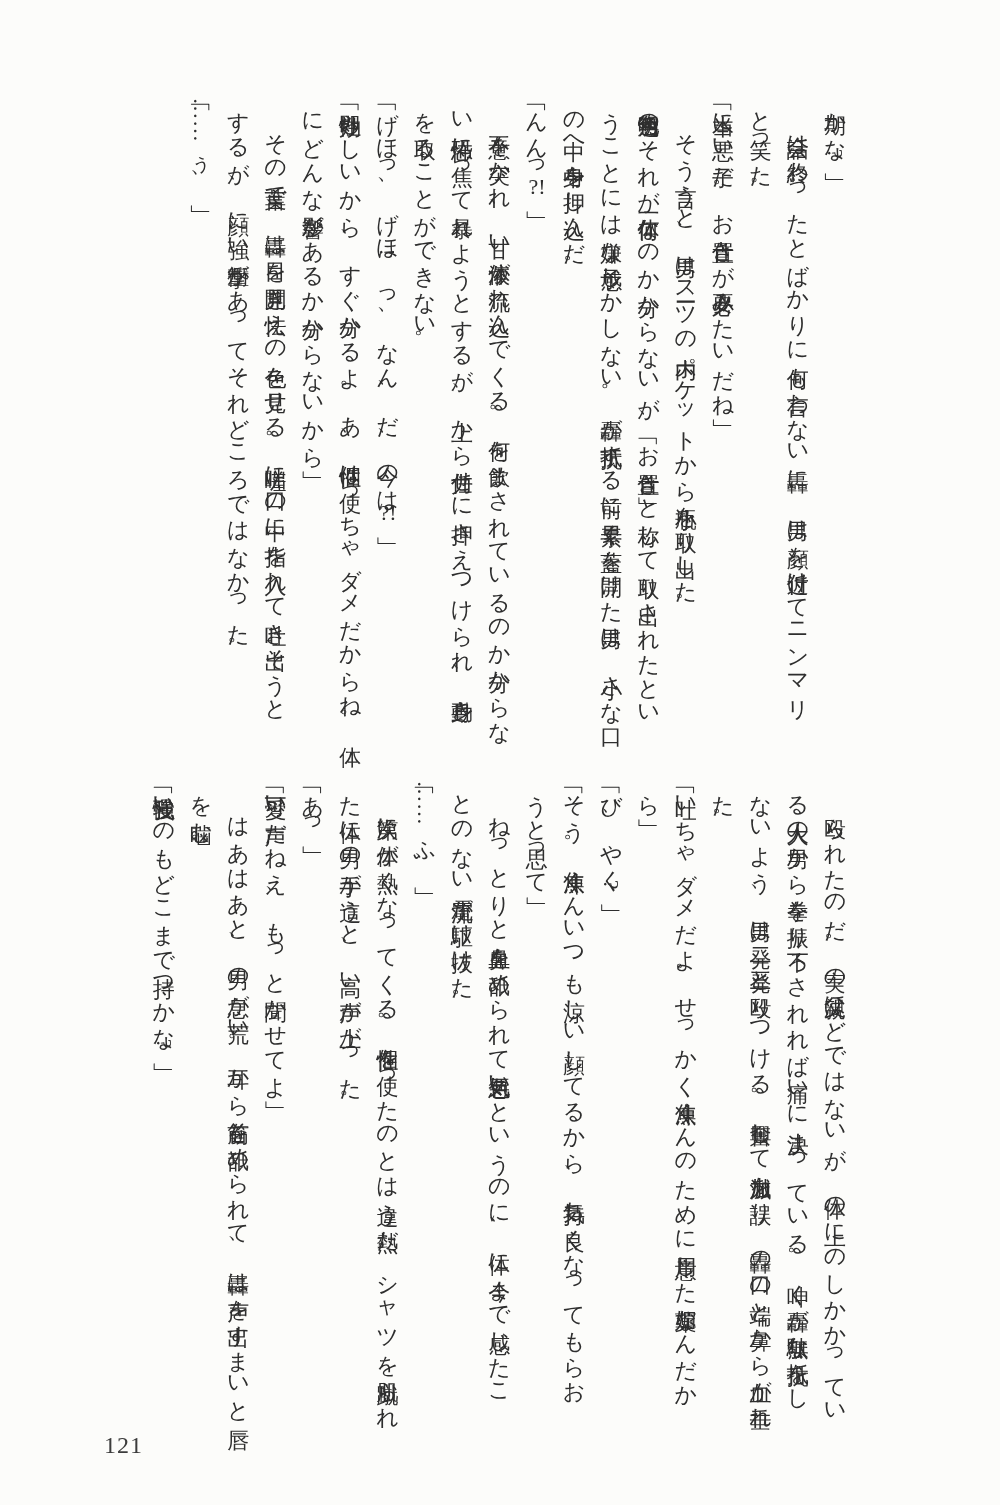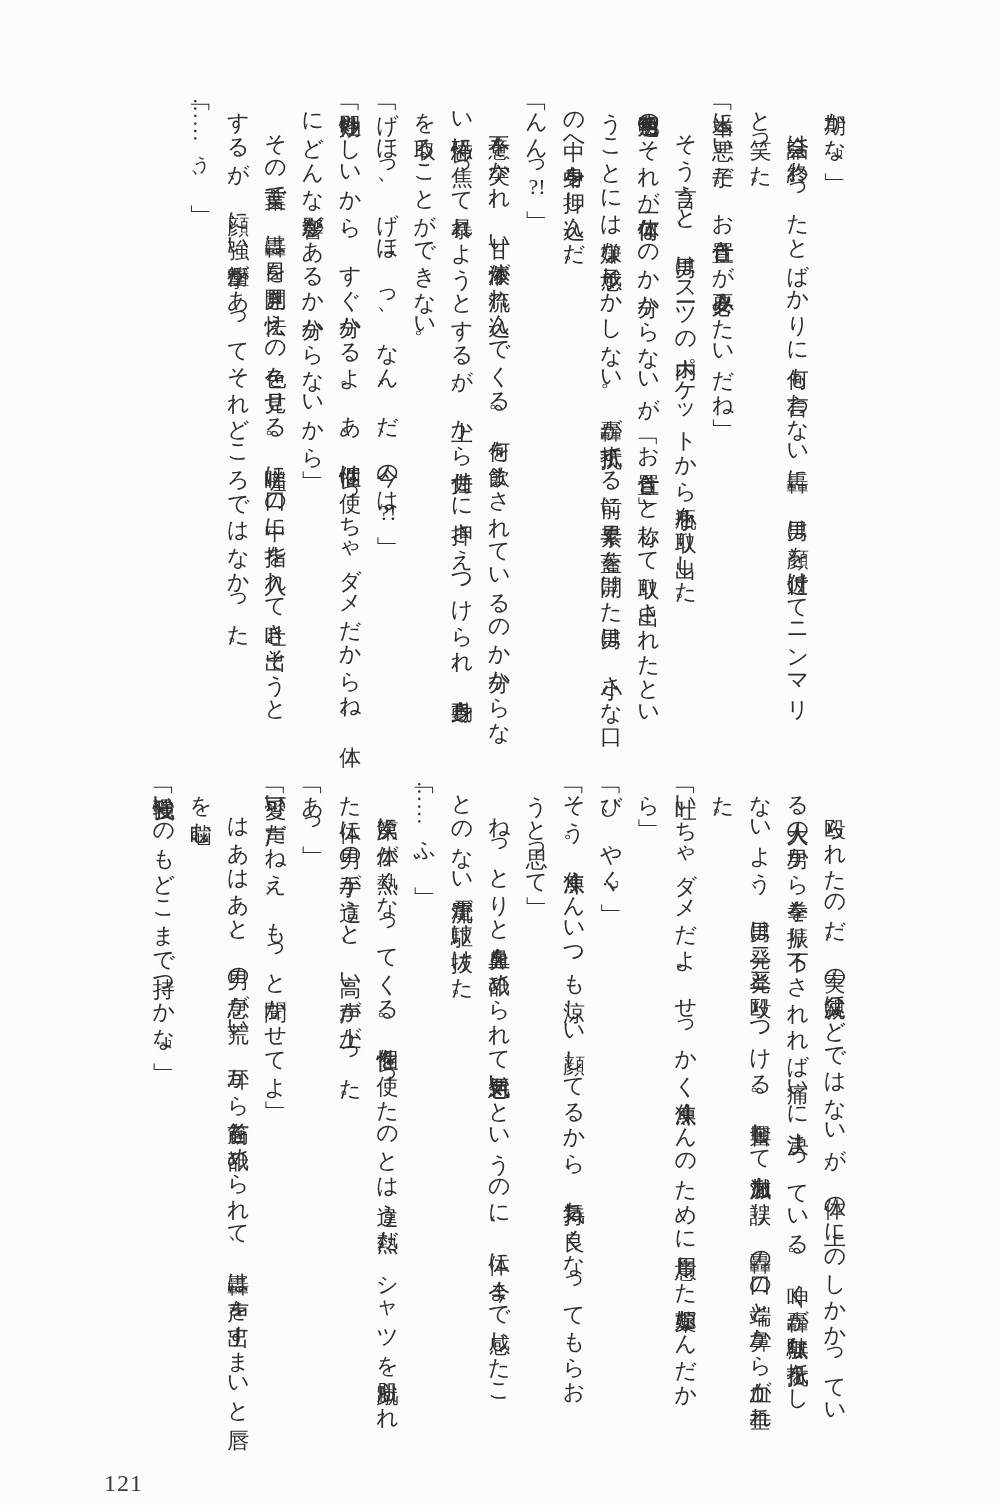--- a/index.html
+++ b/index.html
@@ -30,21 +30,20 @@
   .para.indent { text-indent:1em; }
   .para.fit { letter-spacing:-0.1px; }
   .tcy { text-combine-upright:all; letter-spacing:0; }
   .page-number {
     position:absolute;
     left:104px;
     top:1432px;
     font-size:24px;
     letter-spacing:1px;
     color:#3c3c3c;
-    margin-top:38px;
   }
 </style>
 </head>
 <body>
 
 <div class="page">
   <section class="vtext block-top">
       <p class="para">期かな?」</p>
       <p class="para indent">会話は終わったとばかりに何も言わない轟に、男は顔を近付けてニンマリと笑った。</p>
       <p class="para">「本当に悪い子だ。お仕置きが必要みたいだね」</p>

